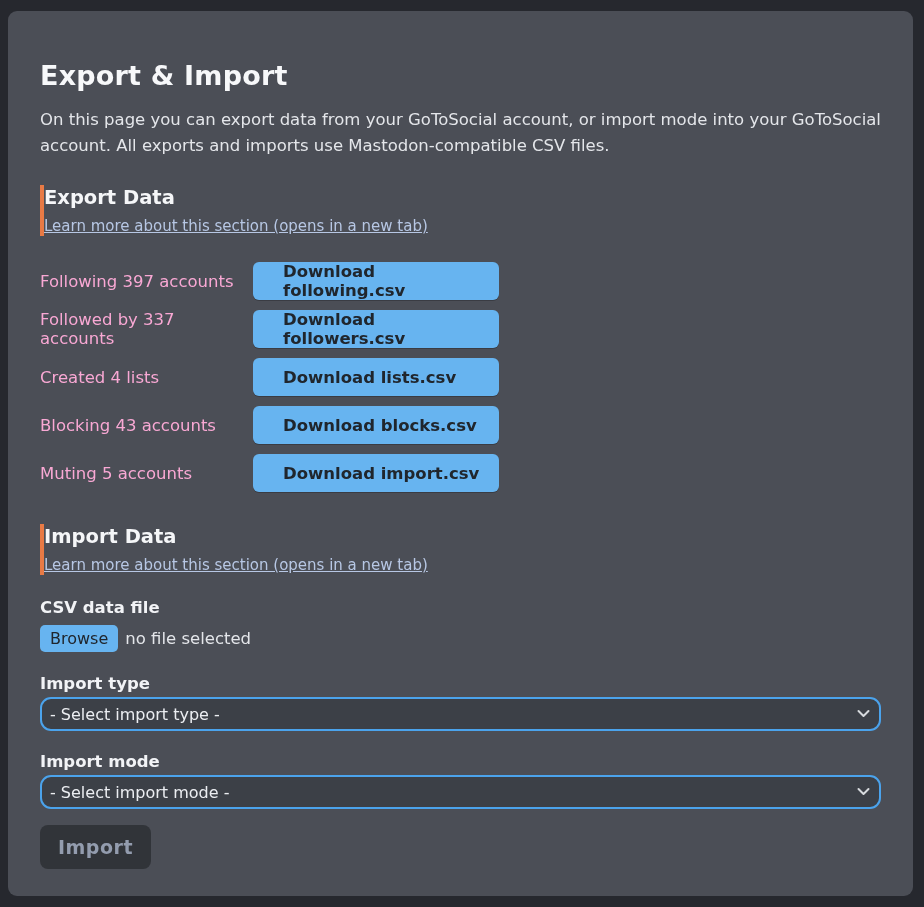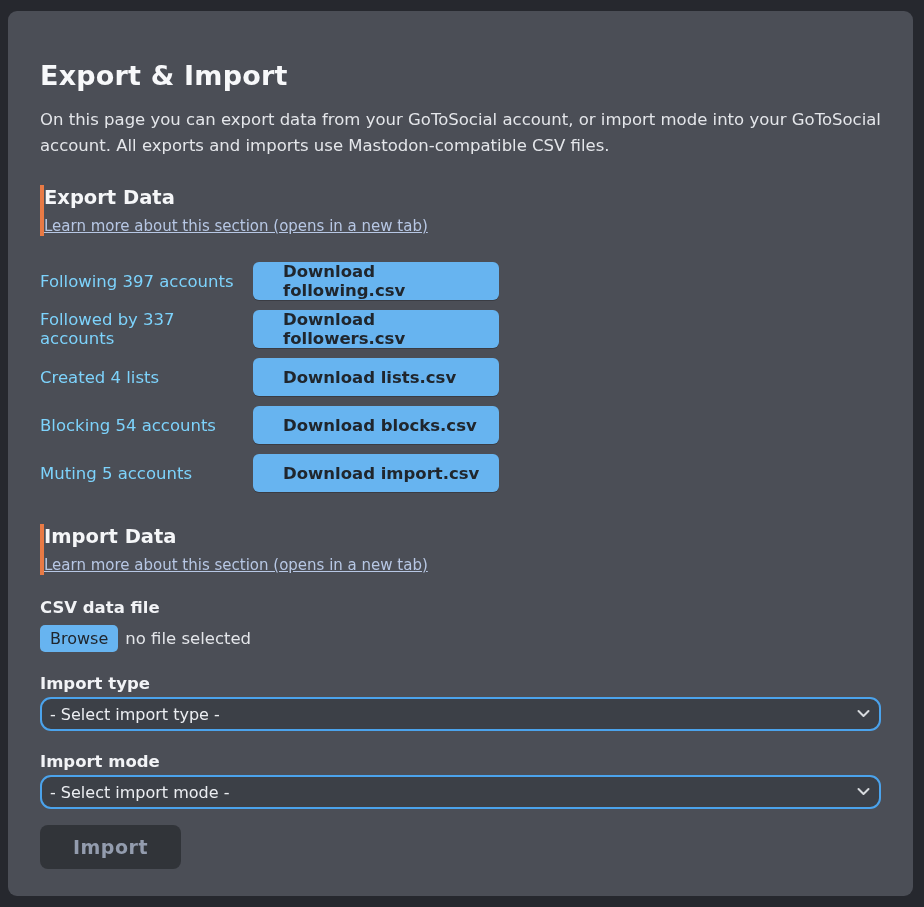--- a/index.html
+++ b/index.html
@@ -66,21 +66,21 @@
   .export-row {
     display: flex;
     align-items: center;
     margin-bottom: 10px;
     height: 38px;
   }
   .export-row-label {
     width: 213px;
     flex: none;
     font-size: 16.5px;
-    color: #7dd3fc;
+    color: #f9a8d4;
   }
   .download-btn {
     flex: none;
     width: 246px;
     height: 38px;
     background: #67b4f0;
     color: #20262d;
     border: none;
     border-radius: 6px;
     font-family: inherit;
@@ -154,21 +154,21 @@
   }
   .import-submit {
     margin-top: 16px;
     background: #313439;
     color: #939cae;
     border: none;
     border-radius: 8px;
     font-family: inherit;
     font-size: 19px;
     font-weight: bold;
-    padding: 0 33px;
+    padding: 0 18px;
     height: 44px;
     letter-spacing: 0.5px;
     cursor: pointer;
   }
 </style>
 </head>
 <body>
 
 <div class="page">
   <div class="panel">
@@ -189,21 +189,21 @@
         </div>
         <div class="export-row">
           <span class="export-row-label">Followed by 337 accounts</span>
           <button class="download-btn">Download followers.csv</button>
         </div>
         <div class="export-row">
           <span class="export-row-label">Created 4 lists</span>
           <button class="download-btn">Download lists.csv</button>
         </div>
         <div class="export-row">
-          <span class="export-row-label">Blocking 54 accounts</span>
+          <span class="export-row-label">Blocking 43 accounts</span>
           <button class="download-btn">Download blocks.csv</button>
         </div>
         <div class="export-row">
           <span class="export-row-label">Muting 5 accounts</span>
           <button class="download-btn">Download import.csv</button>
         </div>
       </div>
     </section>
 
     <section>

